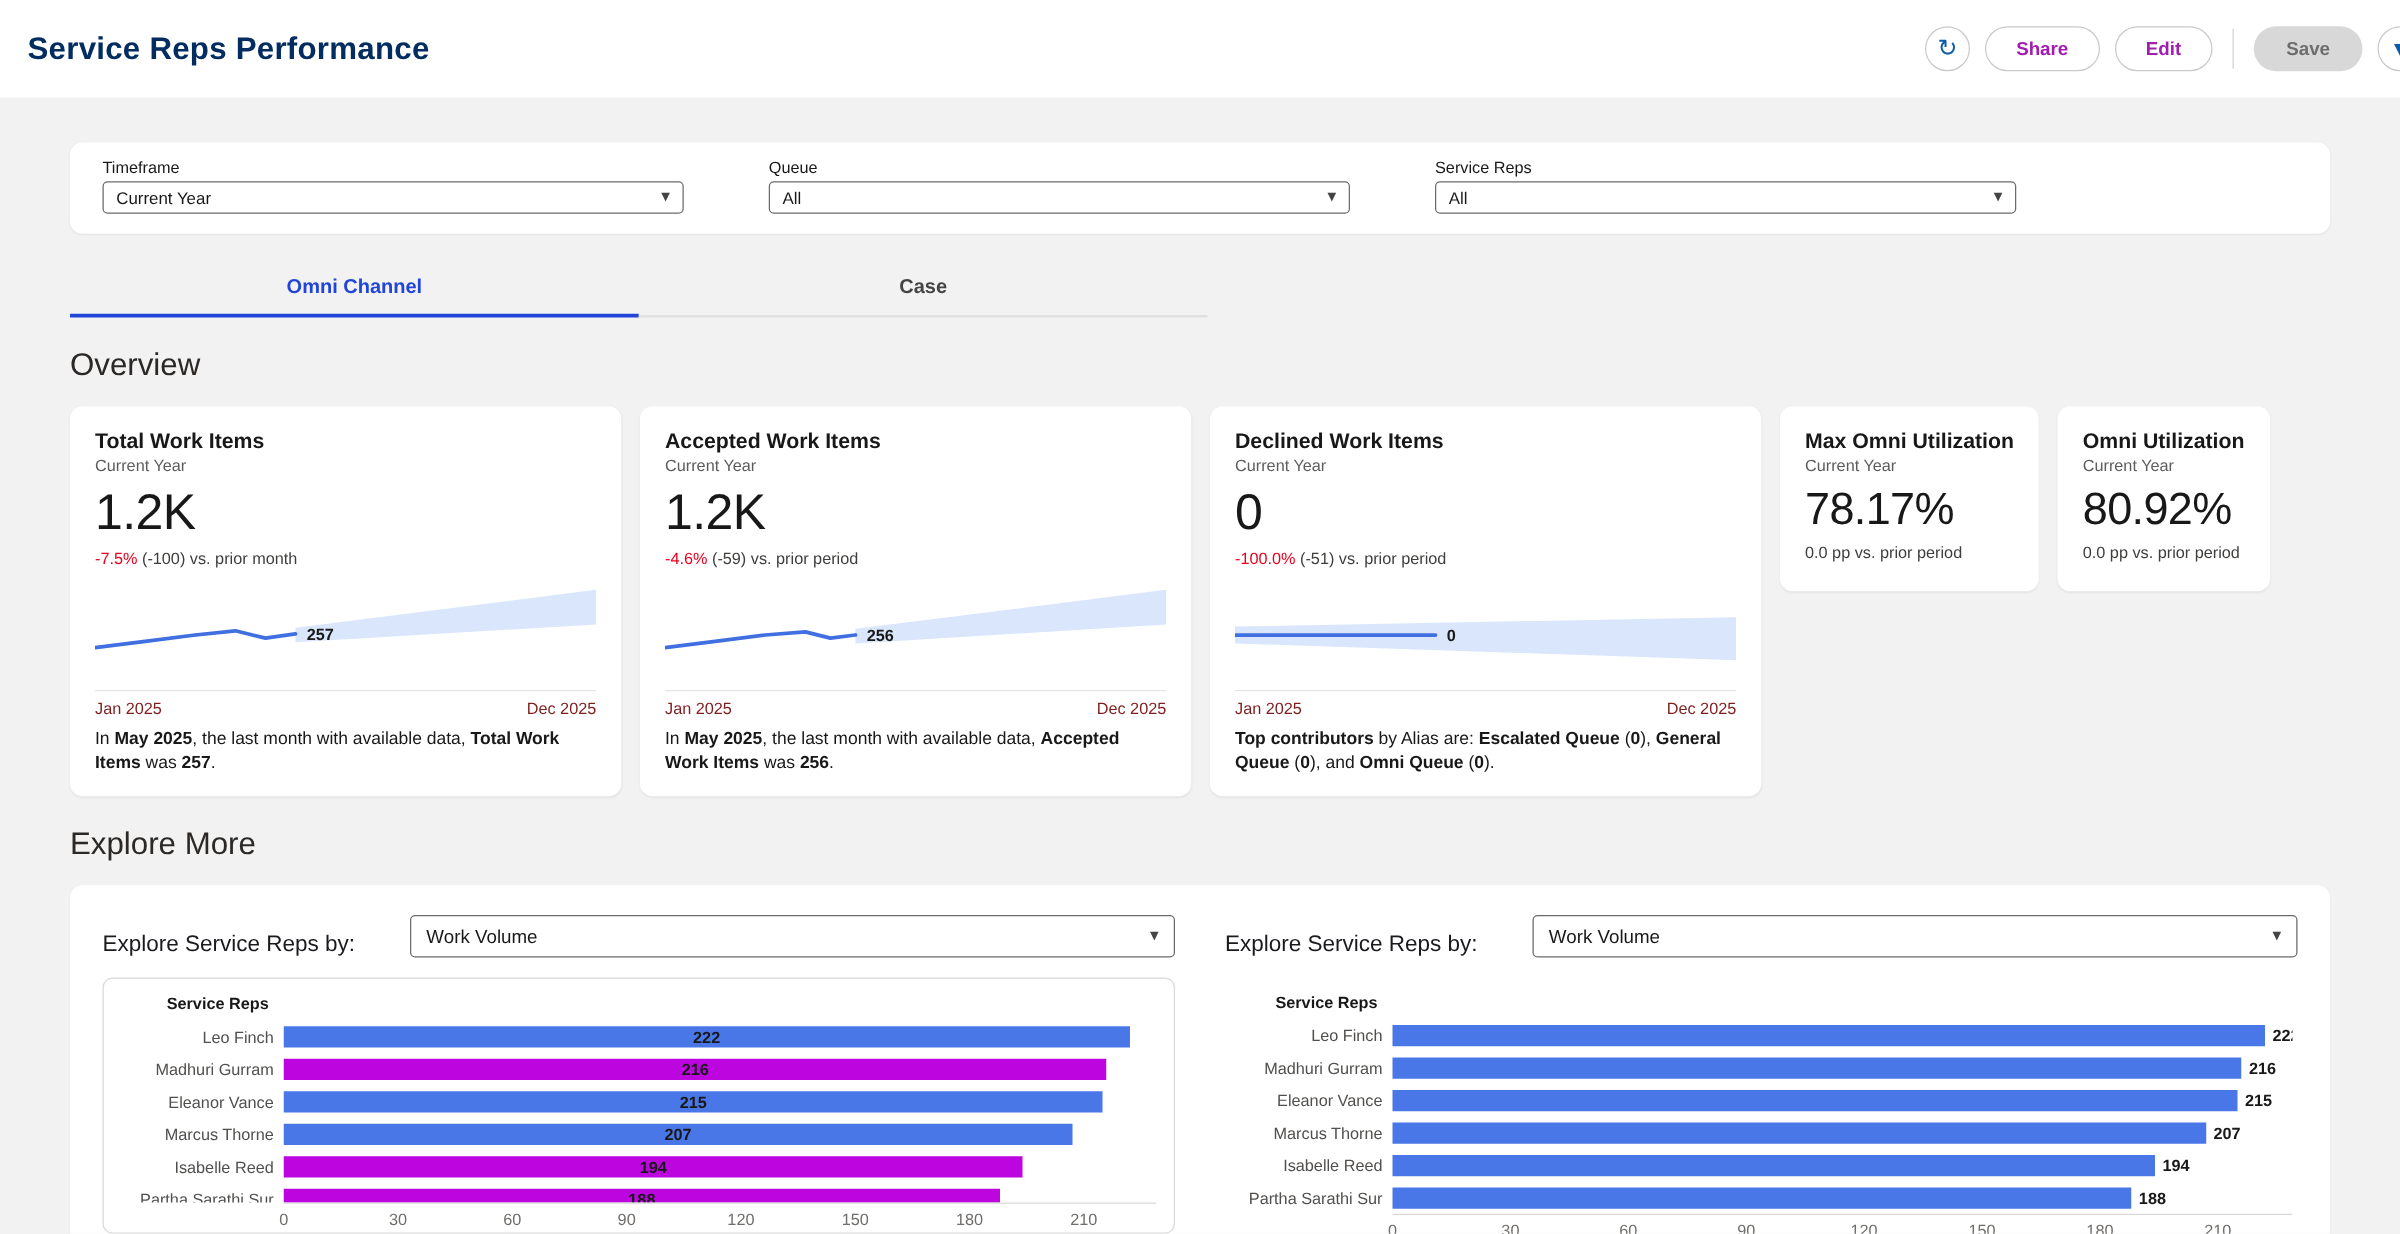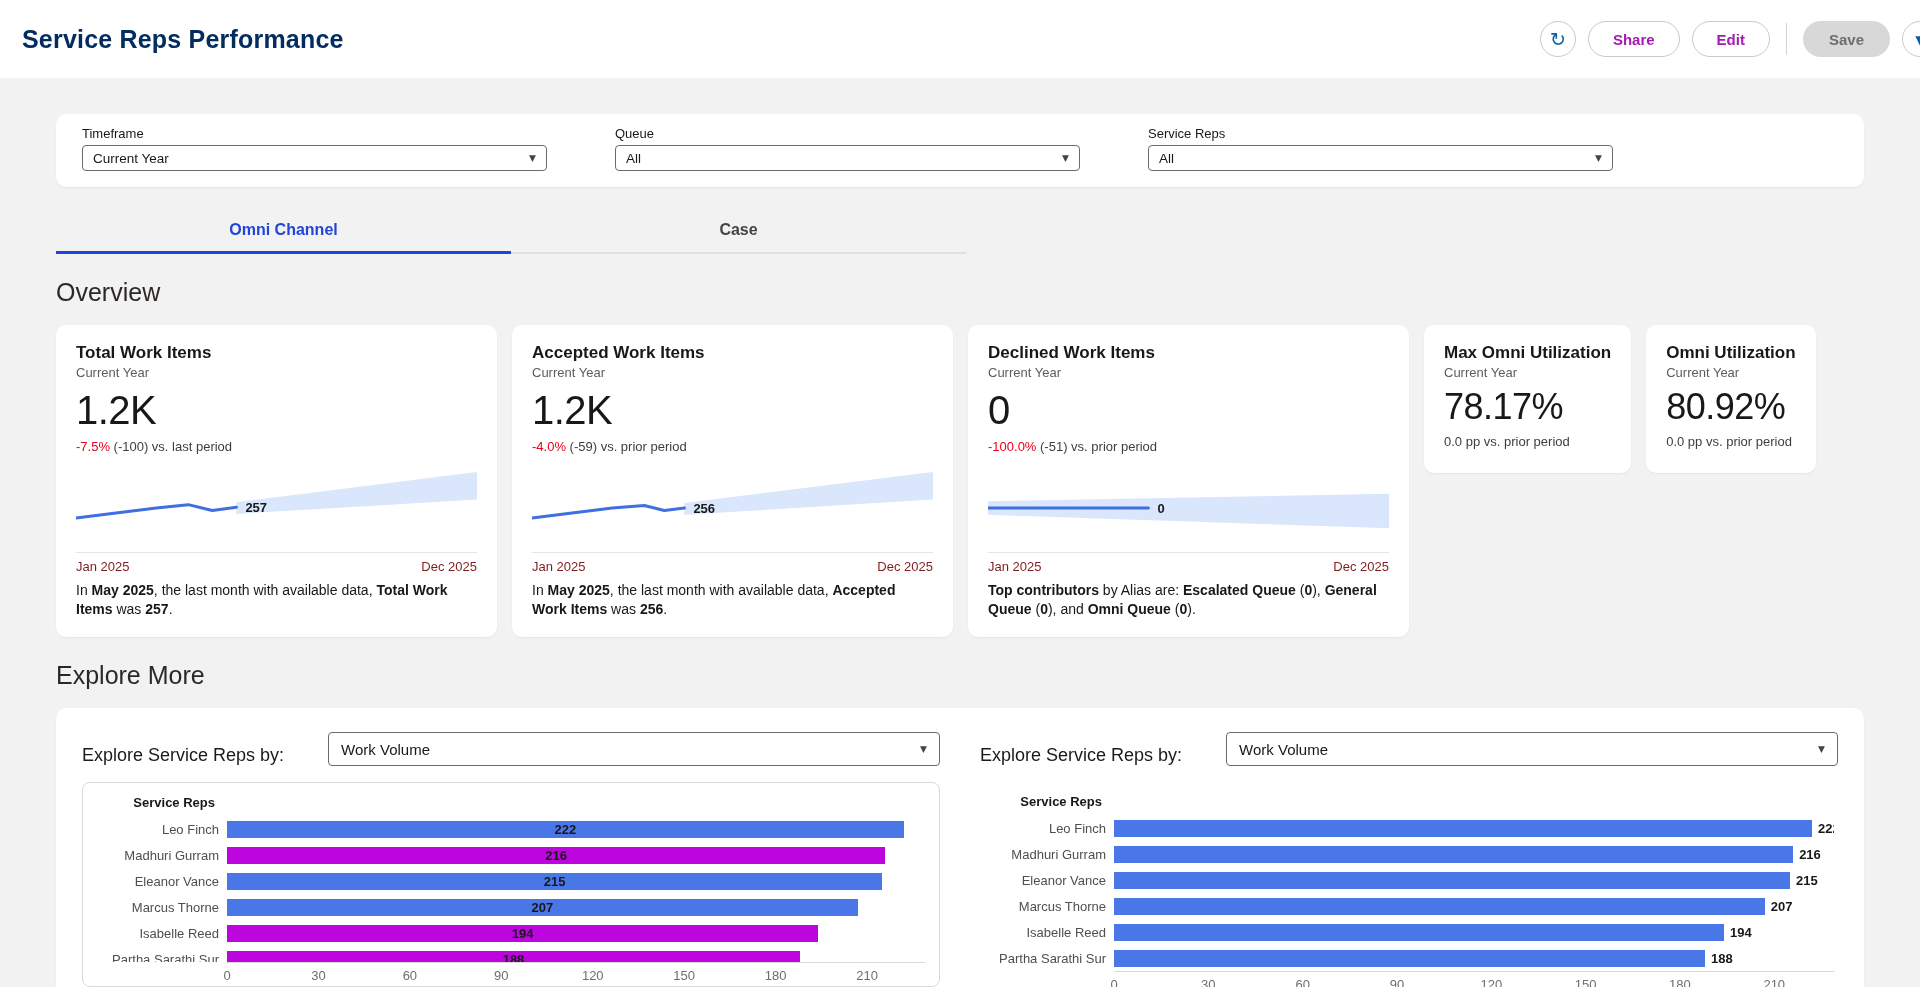--- a/index.html
+++ b/index.html
@@ -189,40 +189,40 @@
 
   <div class="section-heading">Overview</div>
 
   <div class="kpi-grid">
 
     <div class="kpi-card">
       <div class="kpi-title">Total Work Items</div>
       <div class="kpi-sub">Current Year</div>
       <div class="kpi-value">1.2K</div>
       <div class="kpi-change">
-        <span class="neg">-7.5%</span><span> (-100) vs. last period</span>
+        <span class="neg">-7.5%</span><span> (-100) vs. prior month</span>
       </div>
       <div class="spark"><svg width="401" height="84">
             <polygon points="160.4,36.12 401,5.880000000000001 401,33.6 160.4,47.879999999999995" fill="#d9e6fb"></polygon>
             <polyline points="0,52.08 40.1,47.040000000000006 80.2,42 112.28000000000002,38.64 136.34,44.52 160.4,41.16" fill="none" stroke="#3f6fe0" stroke-width="3" stroke-linecap="round" stroke-linejoin="round"></polyline>
             <text x="169.4" y="46.16" fill="#181818" font-size="13" font-weight="700" font-family="Liberation Sans, sans-serif">257</text>
           </svg></div>
       <div class="spark-axis">
         <span>Jan 2025</span>
         <span>Dec 2025</span>
       </div>
       <div class="kpi-caption"><span>In </span><span style="font-weight: 700;">May 2025</span><span>, the last month with available data, </span><span style="font-weight: 700;">Total Work Items</span><span> was </span><span style="font-weight: 700;">257</span><span>.</span></div>
     </div>
 
     <div class="kpi-card">
       <div class="kpi-title">Accepted Work Items</div>
       <div class="kpi-sub">Current Year</div>
       <div class="kpi-value">1.2K</div>
       <div class="kpi-change">
-        <span class="neg">-4.0%</span><span> (-59) vs. prior period</span>
+        <span class="neg">-4.6%</span><span> (-59) vs. prior period</span>
       </div>
       <div class="spark"><svg width="401" height="84">
             <polygon points="152.38,36.96 401,5.880000000000001 401,33.6 152.38,48.72" fill="#d9e6fb"></polygon>
             <polyline points="0,52.08 40.1,47.040000000000006 80.2,42 112.28000000000002,39.48 132.33,44.52 152.38,42" fill="none" stroke="#3f6fe0" stroke-width="3" stroke-linecap="round" stroke-linejoin="round"></polyline>
             <text x="161.38" y="47" fill="#181818" font-size="13" font-weight="700" font-family="Liberation Sans, sans-serif">256</text>
           </svg></div>
       <div class="spark-axis">
         <span>Jan 2025</span>
         <span>Dec 2025</span>
       </div>

